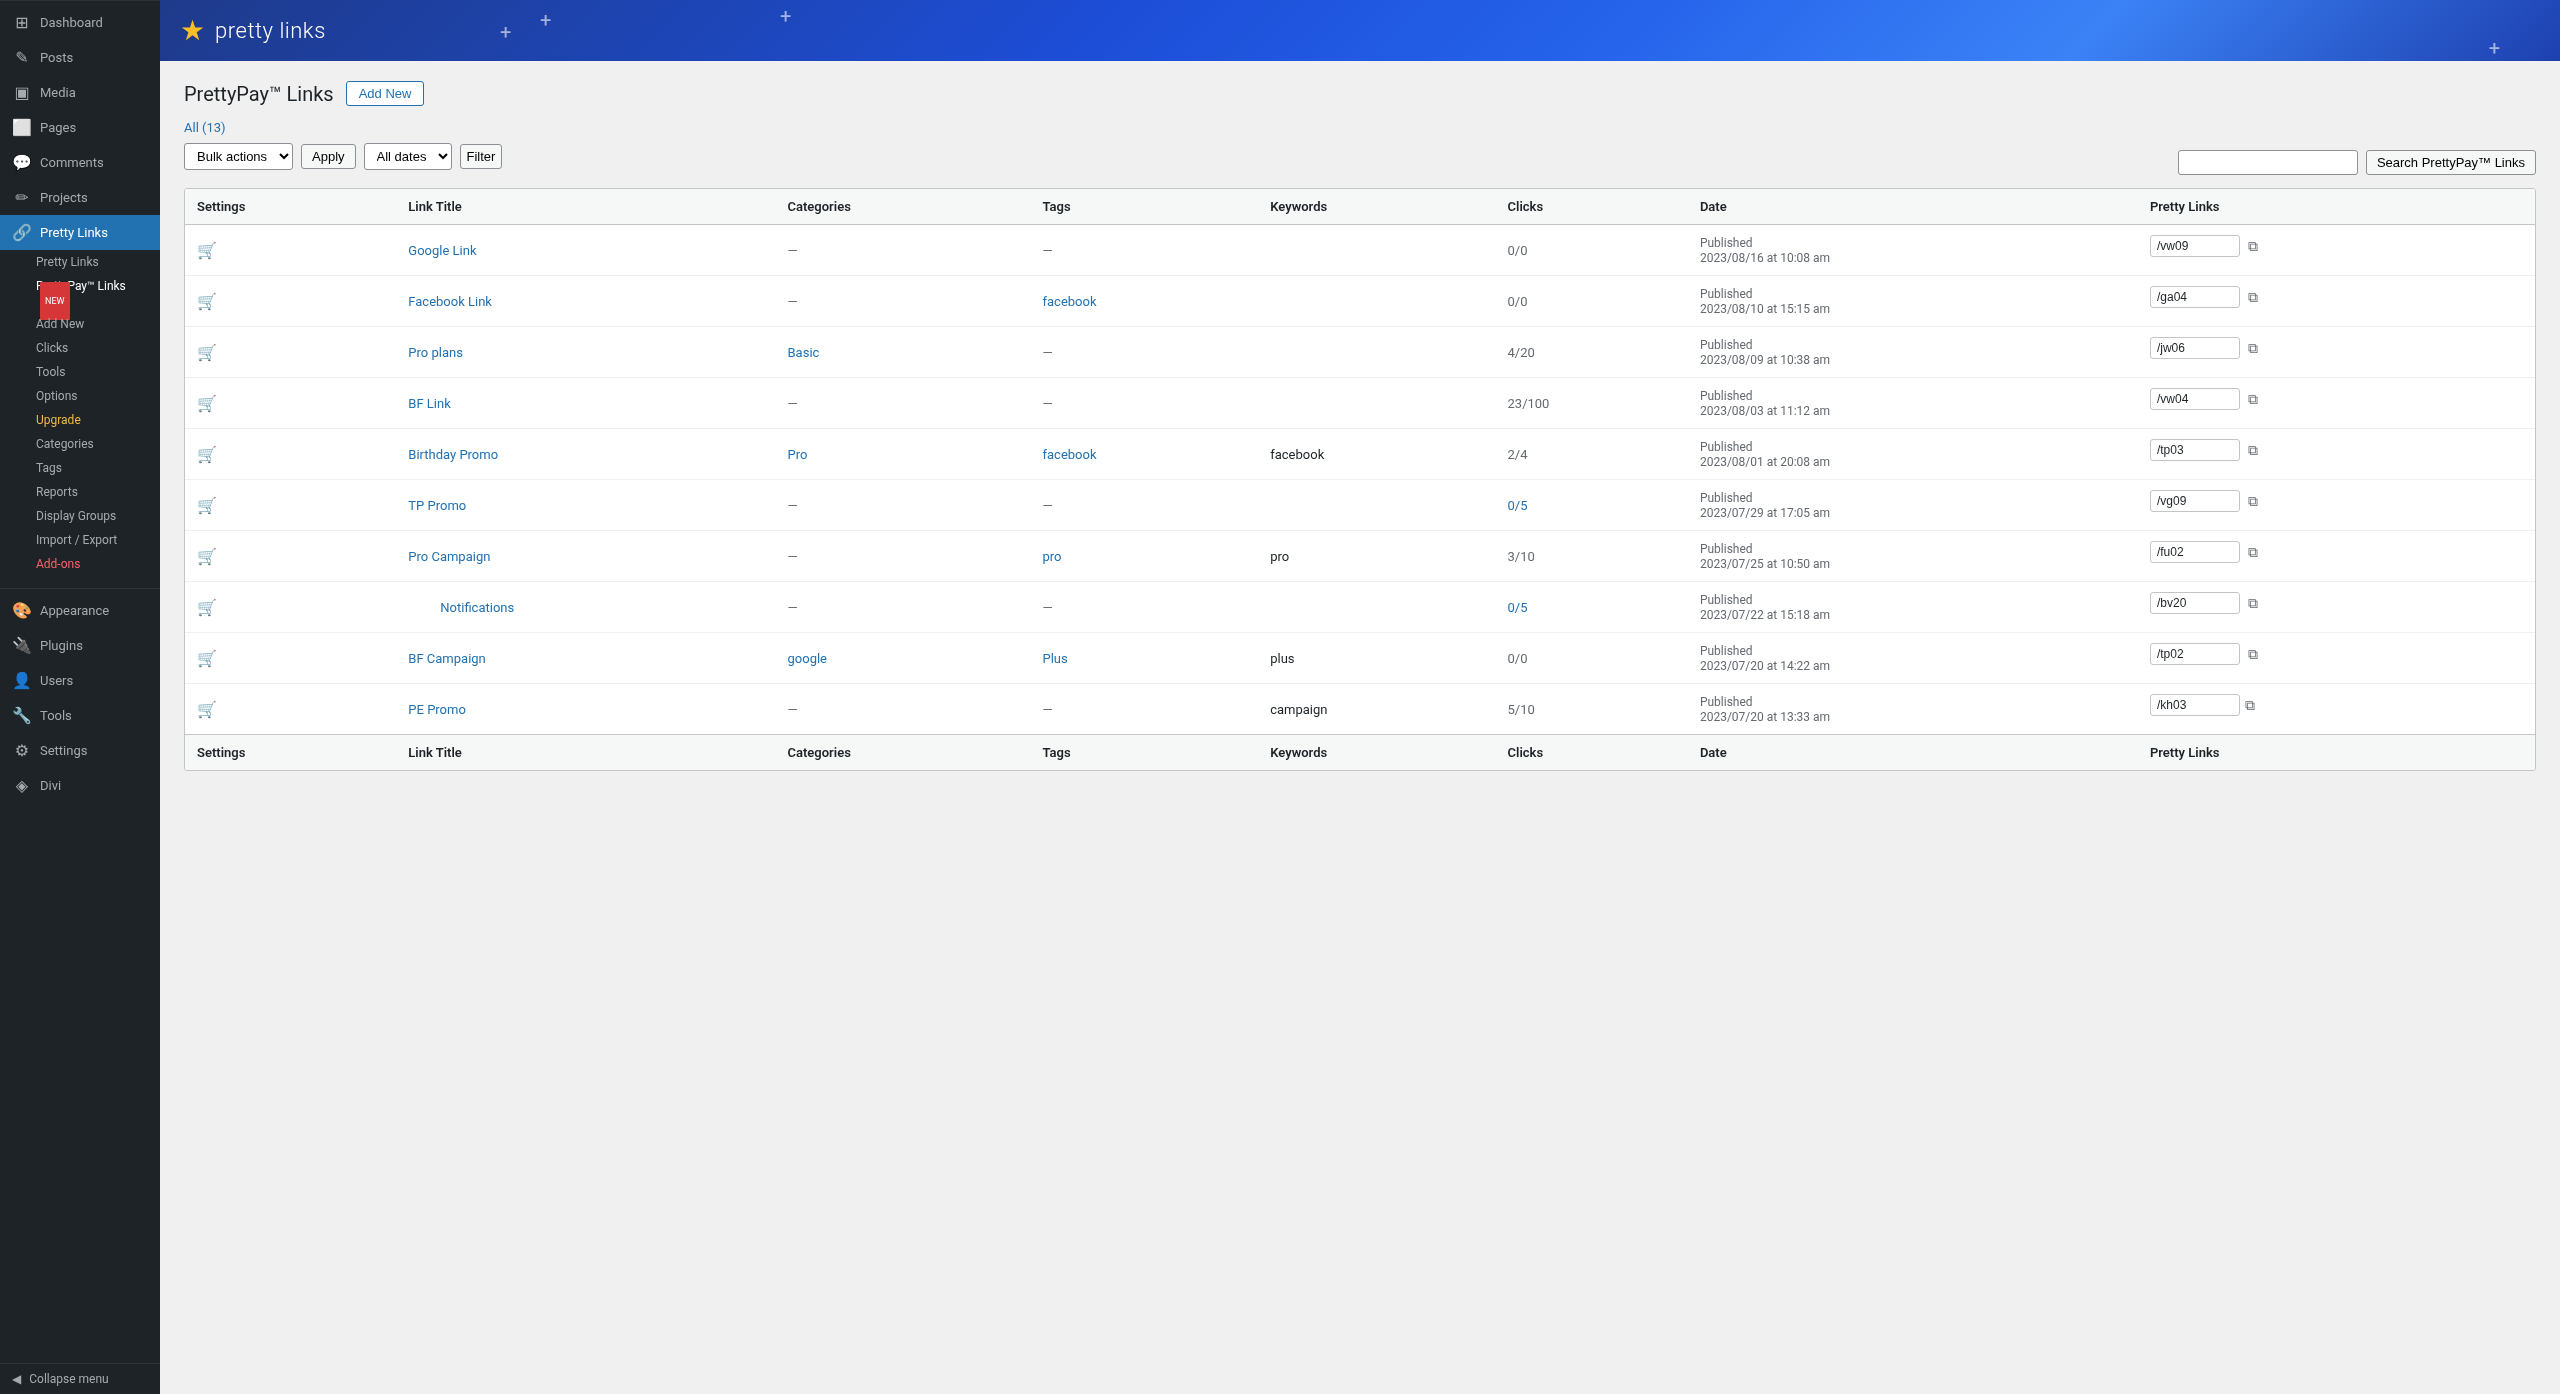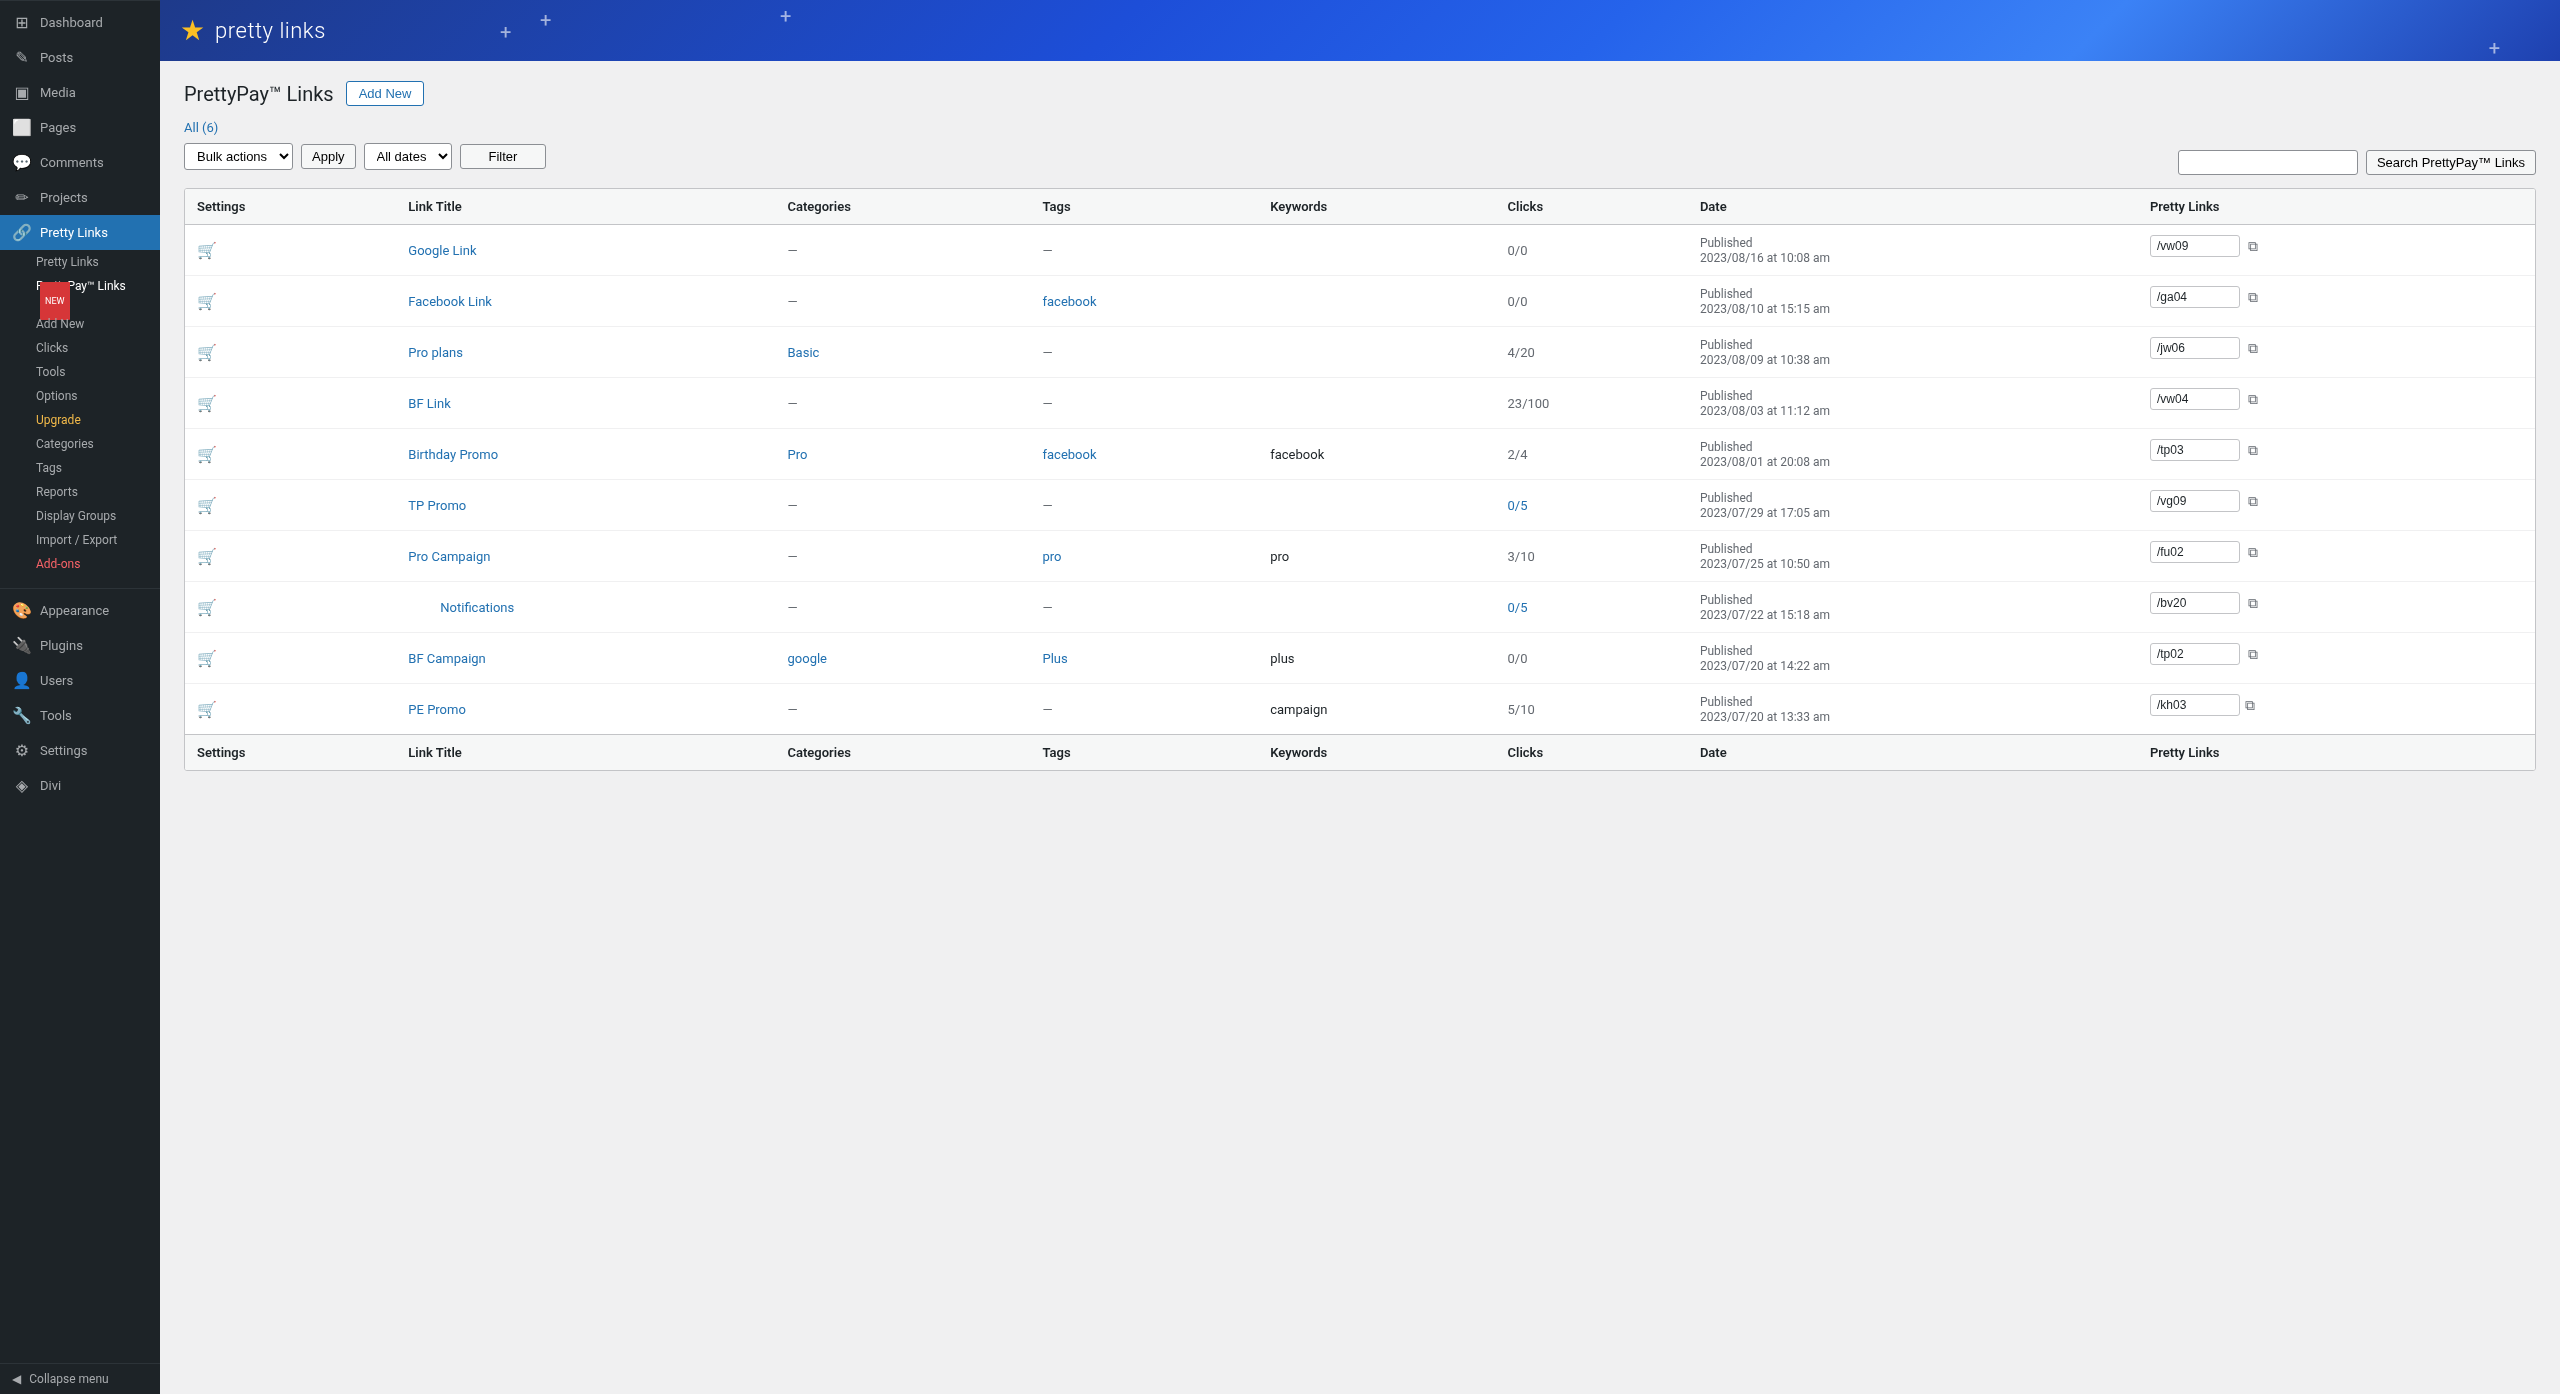--- a/index.html
+++ b/index.html
@@ -145,21 +145,21 @@
       background: #f6f7f7;
       border: 1px solid #8c8f94;
       padding: 4px 10px;
       border-radius: 3px;
       cursor: pointer;
       font-size: 13px;
     }
     .filter-btn {
       background: #f6f7f7;
       border: 1px solid #8c8f94;
-      padding: 4px 28px;
+      padding: 4px 6px;
       border-radius: 3px;
       cursor: pointer;
       font-size: 13px;
     }
 
     .search-bar {
       display: flex;
       align-items: center;
       gap: 8px;
       margin-left: auto;
@@ -355,21 +355,21 @@
     </div>
   </div>
 
   <div id="content">
     <div class="page-header">
       <h1 class="page-title">PrettyPay™ Links</h1>
       <button class="add-new-btn">Add New</button>
     </div>
 
     <div class="count-label">
-      <a href="#">All (6)</a>
+      <a href="#">All (13)</a>
     </div>
 
     <div class="top-bar">
       <div class="filter-bar">
         <select class="filter-select">
           <option>Bulk actions</option>
         </select>
         <button class="apply-btn">Apply</button>
         <select class="filter-select">
           <option>All dates</option>

